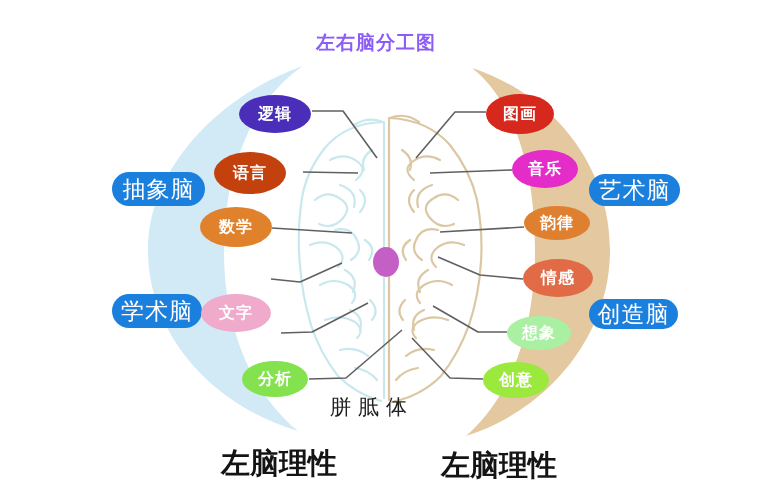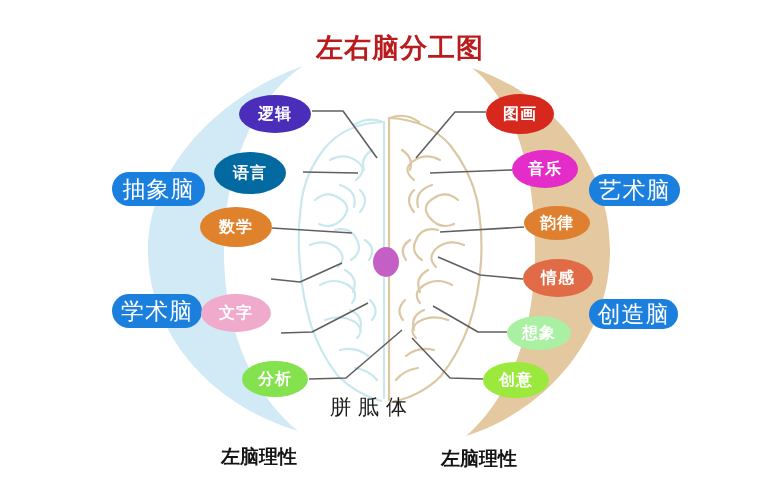--- a/index.html
+++ b/index.html
@@ -2,33 +2,33 @@
 <html><head>
 <meta charset="utf-8">
 <style>
   html,body{margin:0;padding:0;background:#fff;}
   .stage{
     position:relative;width:758px;height:485px;background:#ffffff;overflow:hidden;
     font-family:"Liberation Sans","DejaVu Sans",sans-serif;
   }
   .stage svg.bg{position:absolute;left:0;top:0;}
   .title{
-    position:absolute;left:316px;top:30px;font-size:27px;font-weight:bold;color:#b91c1c;
+    position:absolute;left:316px;top:30px;font-size:19px;font-weight:bold;color:#8b5cf6;
     letter-spacing:1px;white-space:nowrap;
   }
   .bubble{
     position:absolute;border-radius:50%;display:flex;align-items:center;justify-content:center;
     color:#ffffff;font-weight:bold;font-size:16px;letter-spacing:1px;white-space:nowrap;
   }
   .cat{
     position:absolute;border-radius:17px;display:flex;align-items:center;justify-content:center;
     color:#ffffff;font-weight:normal;font-size:23px;letter-spacing:1px;white-space:nowrap;
   }
   .caption{
-    position:absolute;font-size:19px;font-weight:bold;color:#141414;white-space:nowrap;font-family:Liberation Mono, monospace;
+    position:absolute;font-size:29px;font-weight:bold;color:#141414;white-space:nowrap;font-family:Liberation Mono, monospace;
   }
   .callosum{
     position:absolute;left:330px;top:393px;font-size:21px;color:#1d1d1d;
     font-family:"DejaVu Serif","Liberation Serif",serif;letter-spacing:7px;white-space:nowrap;
   }
 </style>
 </head>
 <body>
 
 <div class="stage">
@@ -103,21 +103,21 @@
 
   <div class="title">左右脑分工图</div>
 
   <div class="cat" style="left: 112px; top: 172px; width: 93px; height: 34px; background-color: rgb(27, 127, 221);">抽象脑</div>
   <div class="cat" style="left: 112px; top: 294px; width: 90px; height: 34px; background-color: rgb(27, 127, 221);">学术脑</div>
 
   <div class="cat" style="left: 589px; top: 299px; width: 89px; height: 30px; background-color: rgb(27, 127, 221);">创造脑</div>
   <div class="cat" style="left: 589px; top: 174px; width: 91px; height: 32px; background-color: rgb(27, 127, 221);">艺术脑</div>
 
   <div class="bubble" style="left: 239px; top: 95px; width: 72px; height: 38px; background-color: rgb(74, 45, 184);">逻辑</div>
-  <div class="bubble" style="left: 214px; top: 152px; width: 72px; height: 42px; background-color: #0369a1;">语言</div>
+  <div class="bubble" style="left: 214px; top: 152px; width: 72px; height: 42px; background-color: #c2410c;">语言</div>
   <div class="bubble" style="left: 200px; top: 207px; width: 72px; height: 40px; background-color: rgb(224, 129, 44);">数学</div>
   <div class="bubble" style="left: 201px; top: 258px; width: 70px; height: 38px; background-color: rgb(240, 170, 204); margin-top: 36px;">文字</div>
   <div class="bubble" style="left: 242px; top: 361px; width: 66px; height: 36px; background-color: rgb(132, 226, 78);">分析</div>
 
   <div class="bubble" style="left: 486px; top: 94px; width: 68px; height: 40px; background-color: rgb(214, 40, 28);">图画</div>
   <div class="bubble" style="left: 512px; top: 150px; width: 66px; height: 38px; background-color: rgb(227, 44, 200);">音乐</div>
   <div class="bubble" style="left: 524px; top: 206px; width: 66px; height: 34px; background-color: rgb(223, 128, 48);">韵律</div>
   <div class="bubble" style="left: 523px; top: 259px; width: 70px; height: 38px; background-color: rgb(224, 107, 70);">情感</div>
   <div class="bubble" style="left: 507px; top: 316px; width: 64px; height: 34px; background-color: rgb(169, 240, 162);">想象</div>
   <div class="bubble" style="left: 483px; top: 362px; width: 66px; height: 36px; background-color: rgb(156, 233, 62);">创意</div>

